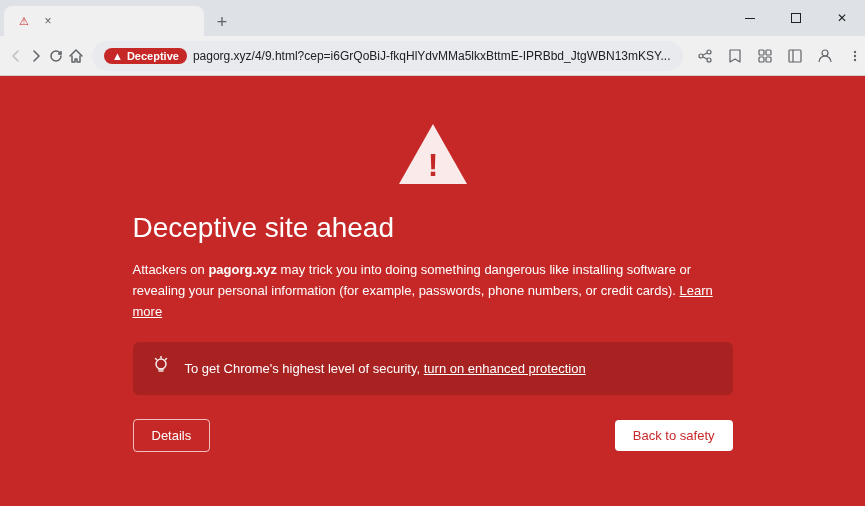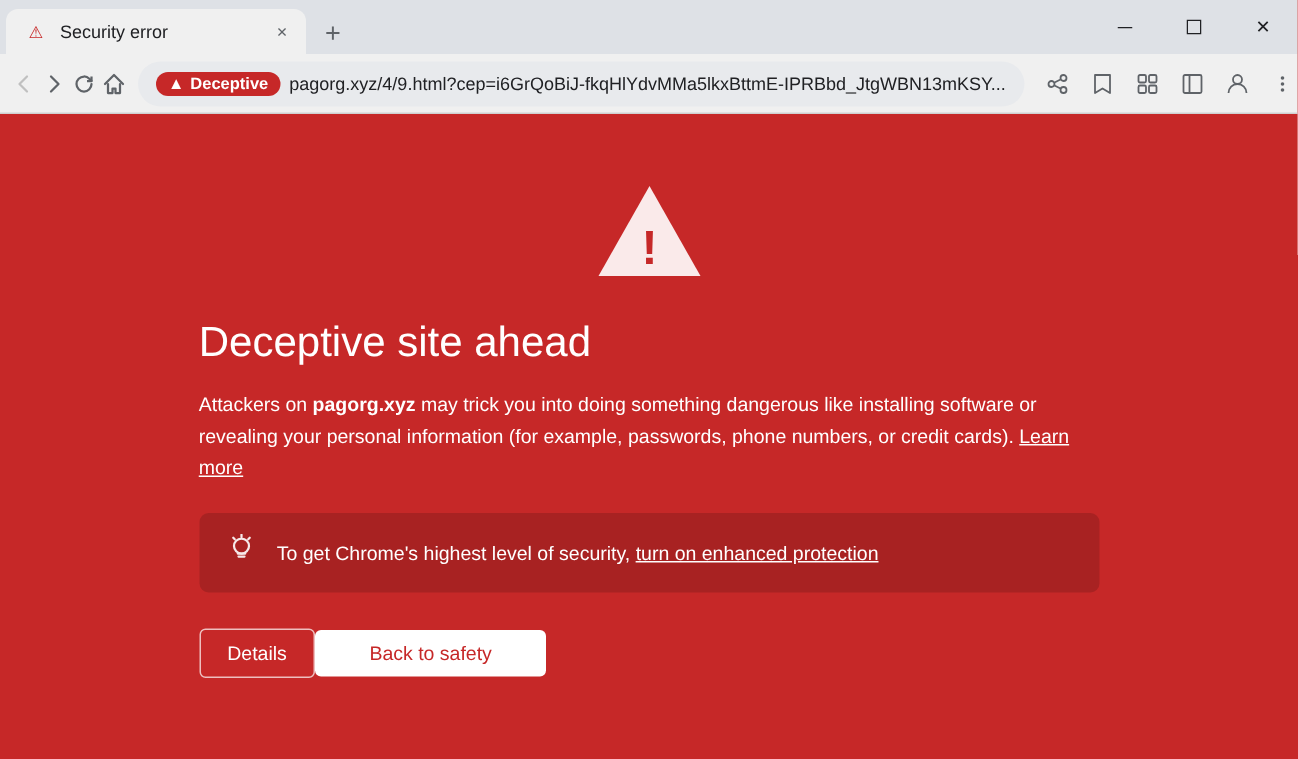--- a/index.html
+++ b/index.html
@@ -228,53 +228,53 @@
       font-size: 13px;
       text-align: right;
     }
     .enhanced-link {
       color: white;
       text-decoration: underline;
       cursor: pointer;
     }
     .page-actions {
       display: flex;
+      justify-content: space-between;
       align-items: center;
       max-width: 600px;
       width: 100%;
       margin-top: 8px;
     }
     .details-btn {
       background: transparent;
       border: 1px solid rgba(255,255,255,0.7);
       color: white;
       padding: 8px 18px;
       border-radius: 4px;
       font-size: 13px;
       cursor: pointer;
     }
     .back-btn {
       background: white;
       border: none;
       color: #c62828;
-      padding: 8px 36px;
+      padding: 8px 18px;
       border-radius: 4px;
       font-size: 13px;
       font-weight: 500;
       cursor: pointer;
     }
   </style>
 </head>
 <body>
 
 <div class="titlebar">
   <div class="tab-area">
     <div class="tab">
       <span class="tab-favicon">⚠</span>
-      <span class="tab-title">Security error</span>
       <span class="tab-close">×</span>
     </div>
     <div class="new-tab-btn">+</div>
   </div>
   <div class="window-controls">
     <div class="win-btn">
       <svg width="10" height="1" viewBox="0 0 10 1">
           <rect width="10" height="1" fill="#202124"></rect>
         </svg>
     </div>

